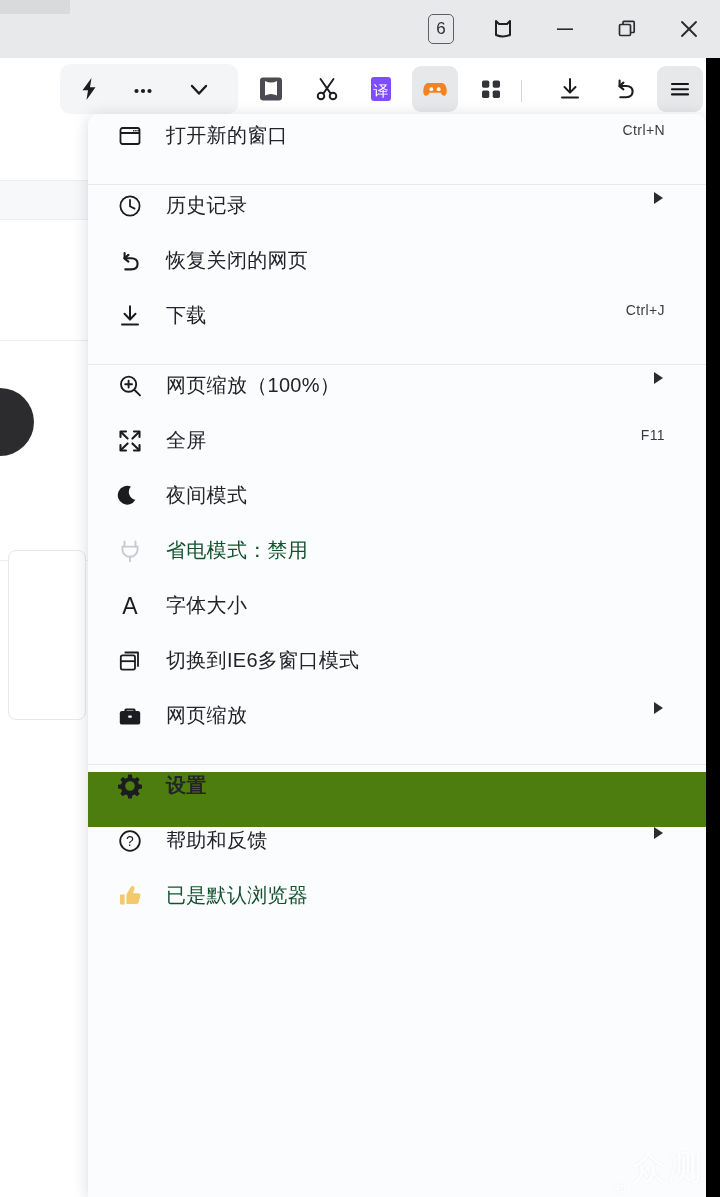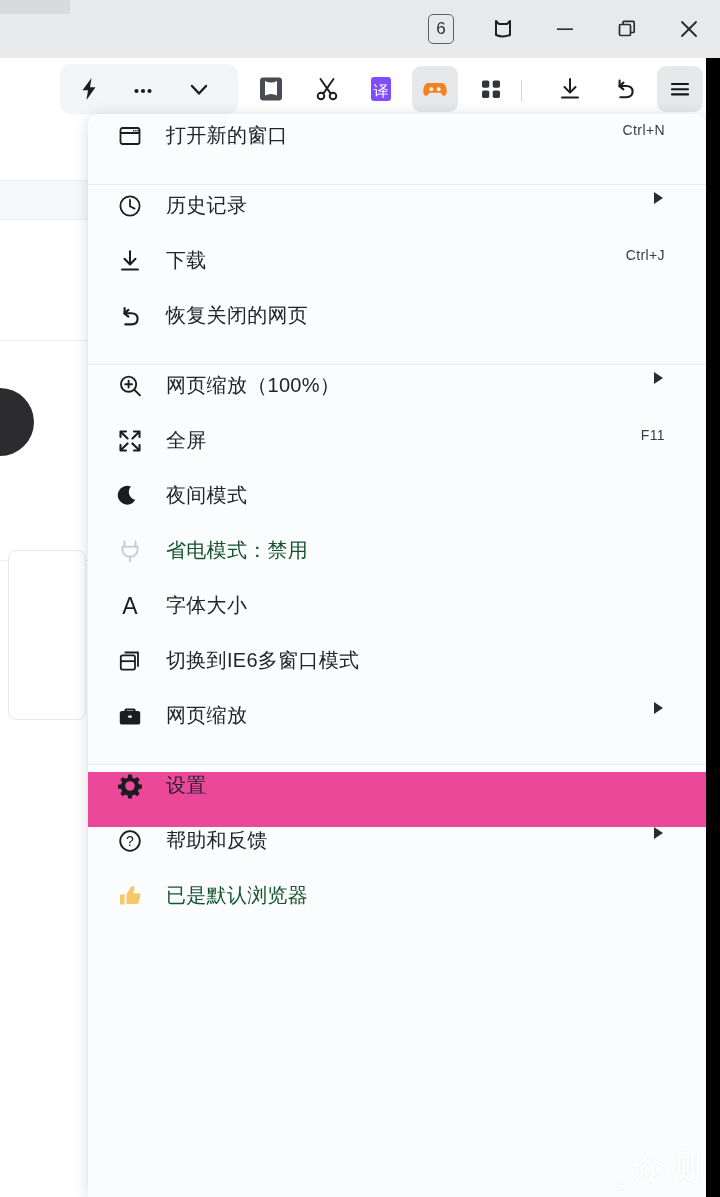--- a/index.html
+++ b/index.html
@@ -186,21 +186,21 @@
   }
   .mi .caret {
     width: 0; height: 0;
     border-left: 9px solid #2b2c31;
     border-top: 6.5px solid transparent;
     border-bottom: 6.5px solid transparent;
     margin-right: 2px;
   }
   .mi.disabled .label { color: #14532d; }
   .mi.disabled .ico   { color: #c8cacf; }
-  .mi.selected { background: #ec4899; }
+  .mi.selected { background: #4d7c0f; font-weight: bold; }
 
   .sep {
     height: 1px;
     background: #e7e9ec;
     margin: 7px 0 7px 0;
   }
 
   
   .switch {
     width: 60px; height: 31px;
@@ -446,42 +446,42 @@
             </g>
           </svg>
         </span>
         <span class="label">历史记录</span>
         <span class="spacer"></span>
         <span class="caret"></span>
       </div>
       <div class="mi">
         <span class="ico">
           <svg width="28" height="28" viewBox="0 0 28 28">
+            <g fill="none" stroke="currentColor" stroke-width="2.1" stroke-linecap="round" stroke-linejoin="round">
+              <path d="M8.6 6 V11.2 h6.6 q6.4 0 6.4 5.6 q0 5.6 -6.4 5.6 H9.3"></path>
+              <polyline points="12.4,7.9 8.3,11.4 12.4,14.6"></polyline>
+            </g>
+          </svg>
+        </span>
+        <span class="label">恢复关闭的网页</span>
+        <span class="spacer"></span>
+      </div>
+      <div class="mi">
+        <span class="ico">
+          <svg width="28" height="28" viewBox="0 0 28 28">
             <g fill="none" stroke="currentColor" stroke-width="2" stroke-linecap="round" stroke-linejoin="round">
               <line x1="14" y1="4.2" x2="14" y2="17.2"></line>
               <polyline points="8.5,11.8 14,17.5 19.5,11.8"></polyline>
               <line x1="6" y1="22.4" x2="22" y2="22.4"></line>
             </g>
           </svg>
         </span>
         <span class="label">下载</span>
         <span class="spacer"></span>
         <span class="shortcut">Ctrl+J</span>
-      </div>
-      <div class="mi">
-        <span class="ico">
-          <svg width="28" height="28" viewBox="0 0 28 28">
-            <g fill="none" stroke="currentColor" stroke-width="2.1" stroke-linecap="round" stroke-linejoin="round">
-              <path d="M8.6 6 V11.2 h6.6 q6.4 0 6.4 5.6 q0 5.6 -6.4 5.6 H9.3"></path>
-              <polyline points="12.4,7.9 8.3,11.4 12.4,14.6"></polyline>
-            </g>
-          </svg>
-        </span>
-        <span class="label">恢复关闭的网页</span>
-        <span class="spacer"></span>
       </div>
       <div class="sep"></div>
       <div class="mi">
         <span class="ico">
           <svg width="28" height="28" viewBox="0 0 28 28">
             <g fill="none" stroke="currentColor" stroke-width="1.9" stroke-linecap="round">
               <circle cx="12.6" cy="12.2" r="7.6"></circle>
               <line x1="18.3" y1="17.8" x2="24" y2="23.4"></line>
               <line x1="12.6" y1="8.8" x2="12.6" y2="15.6"></line>
               <line x1="9.2" y1="12.2" x2="16" y2="12.2"></line>

